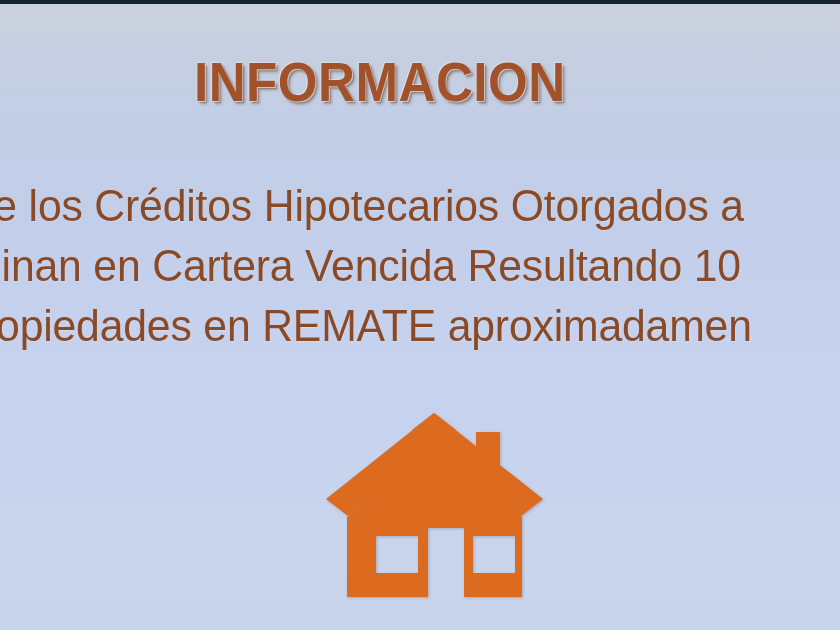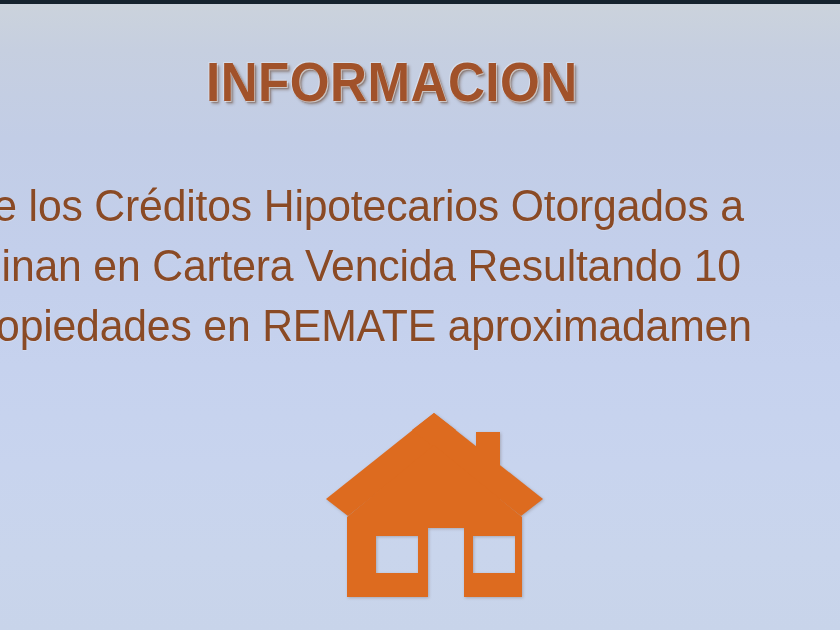--- a/index.html
+++ b/index.html
@@ -33,21 +33,21 @@
     top: 0;
     width: 840px;
     height: 4px;
     background: #16232e;
     z-index: 40;
   }
 
   
   #title-wrap {
     position: absolute;
-    left: 12px;
+    left: 0;
     top: 54px;
     width: 760px;
     text-align: center;
     z-index: 20;
   }
 
   #title {
     display: inline-block;
     font-family: "Liberation Sans", "DejaVu Sans", sans-serif;
     font-size: 55px;

